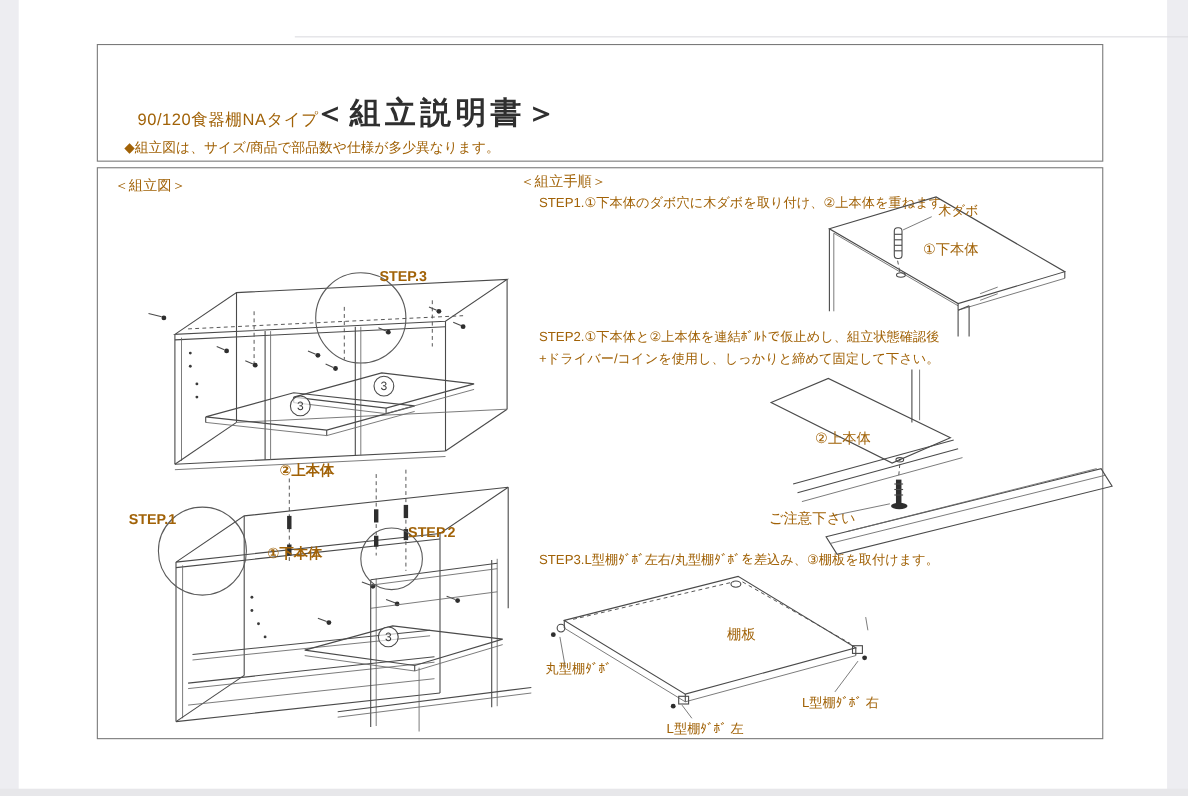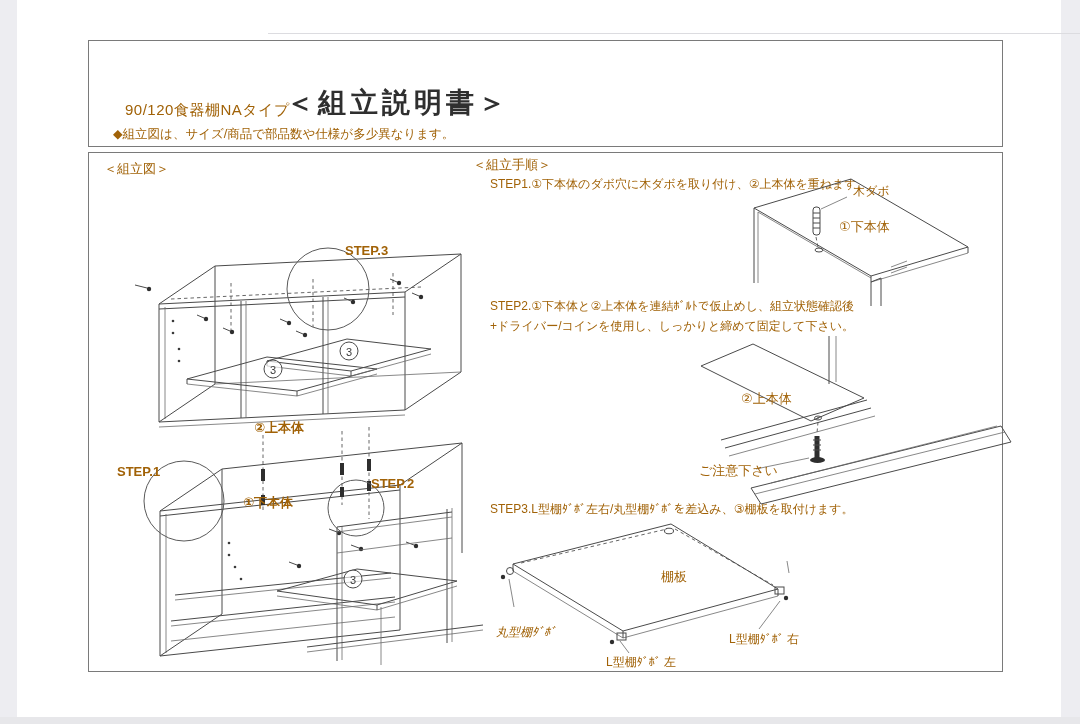--- a/index.html
+++ b/index.html
@@ -295,17 +295,17 @@
       <g>
         <rect class="ln" x="294" y="66" width="9" height="7"></rect>
         <circle class="pin" cx="305" cy="77" r="2.2"></circle>
         <line class="thin" x1="306" y1="40" x2="308" y2="52"></line>
       </g>
       <line class="thin" x1="33" y1="86" x2="28" y2="58"></line>
       <line class="thin" x1="148" y1="132" x2="139" y2="120"></line>
       <line class="thin" x1="278" y1="108" x2="299" y2="80"></line>
     </svg>
     <div class="lbl md" style="left:525px;top:416px;margin-left:47px;">棚板</div>
-    <div class="lbl" style="left:407px;top:472px;font-style:italic;">丸型棚ﾀﾞﾎﾞ</div>
+    <div class="lbl" style="left:407px;top:448px;">丸型棚ﾀﾞﾎﾞ</div>
     <div class="lbl" style="left:517px;top:502px;">L型棚ﾀﾞﾎﾞ 左</div>
     <div class="lbl" style="left:640px;top:479px;">L型棚ﾀﾞﾎﾞ 右</div>
   </div>
 </div>
 
 </body></html>

